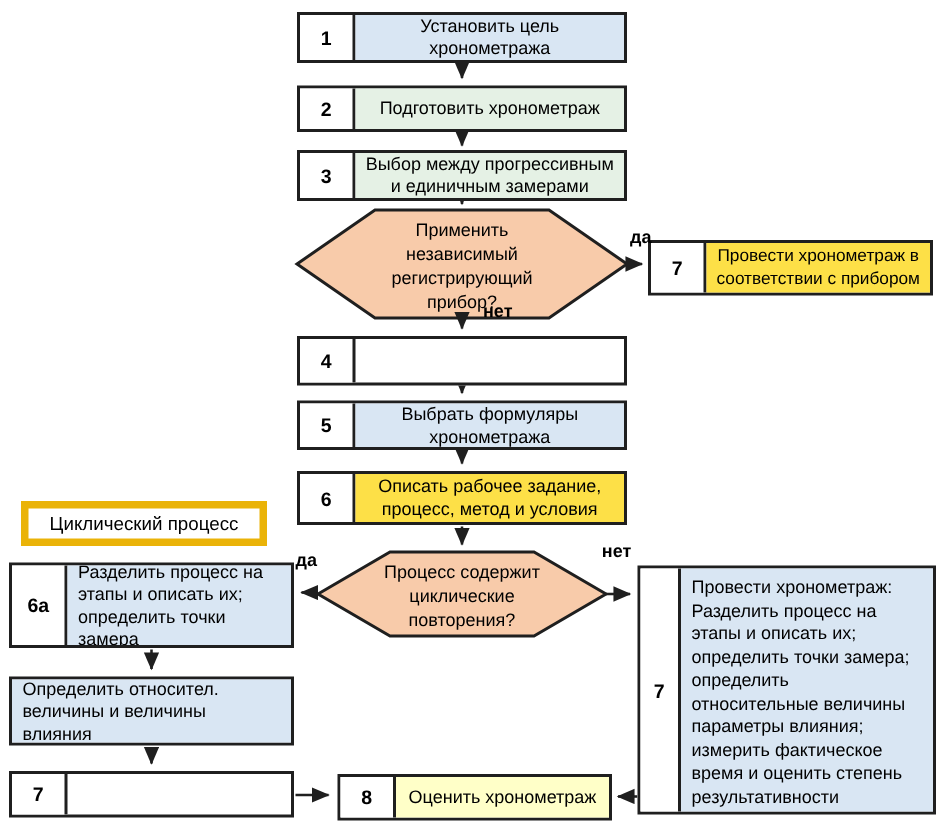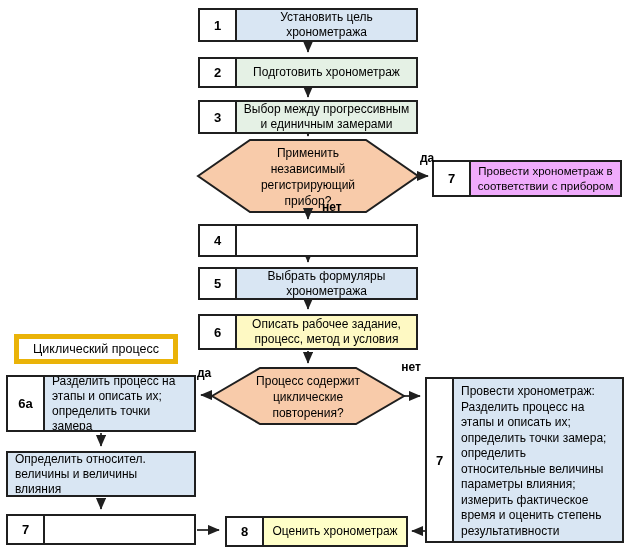--- a/index.html
+++ b/index.html
@@ -86,40 +86,40 @@
 и единичным замерами</div>
   </div>
 
   <div class="hex-text" style="left:233px;top:145px;width:150px">Применить
 независимый
 регистрирующий
 прибор?</div>
 
   <div class="pbox" style="left:432px;top:160px;width:190px;height:37px">
     <div class="num">7</div>
-    <div class="body sm" style="background: #f0abfc;">Провести хронометраж в
+    <div class="body sm" style="background: #fde047;">Провести хронометраж в
 соответствии с прибором</div>
   </div>
 
   <div class="edge-label" style="left:420px;top:152px">да</div>
   <div class="edge-label" style="left:322px;top:201px">нет</div>
 
   <div class="pbox" style="left:198px;top:224px;width:220px;height:33px">
     <div class="num">4</div>
   </div>
 
   <div class="pbox" style="left:198px;top:267px;width:220px;height:33px">
     <div class="num">5</div>
     <div class="body" style="background: rgb(217, 230, 243);">Выбрать формуляры
 хронометража</div>
   </div>
 
   <div class="pbox" style="left:198px;top:314px;width:220px;height:36px">
     <div class="num">6</div>
-    <div class="body" style="background: #fef9c3;">Описать рабочее задание,
+    <div class="body" style="background: #fde047;">Описать рабочее задание,
 процесс, метод и условия</div>
   </div>
 
   <div class="hex-text" style="left:238px;top:373px;width:140px">Процесс содержит
 циклические
 повторения?</div>
 
   <div class="edge-label" style="left:197px;top:367px">да</div>
   <div class="edge-label wrap" style="left:400px;top:361px">нет</div>
 

